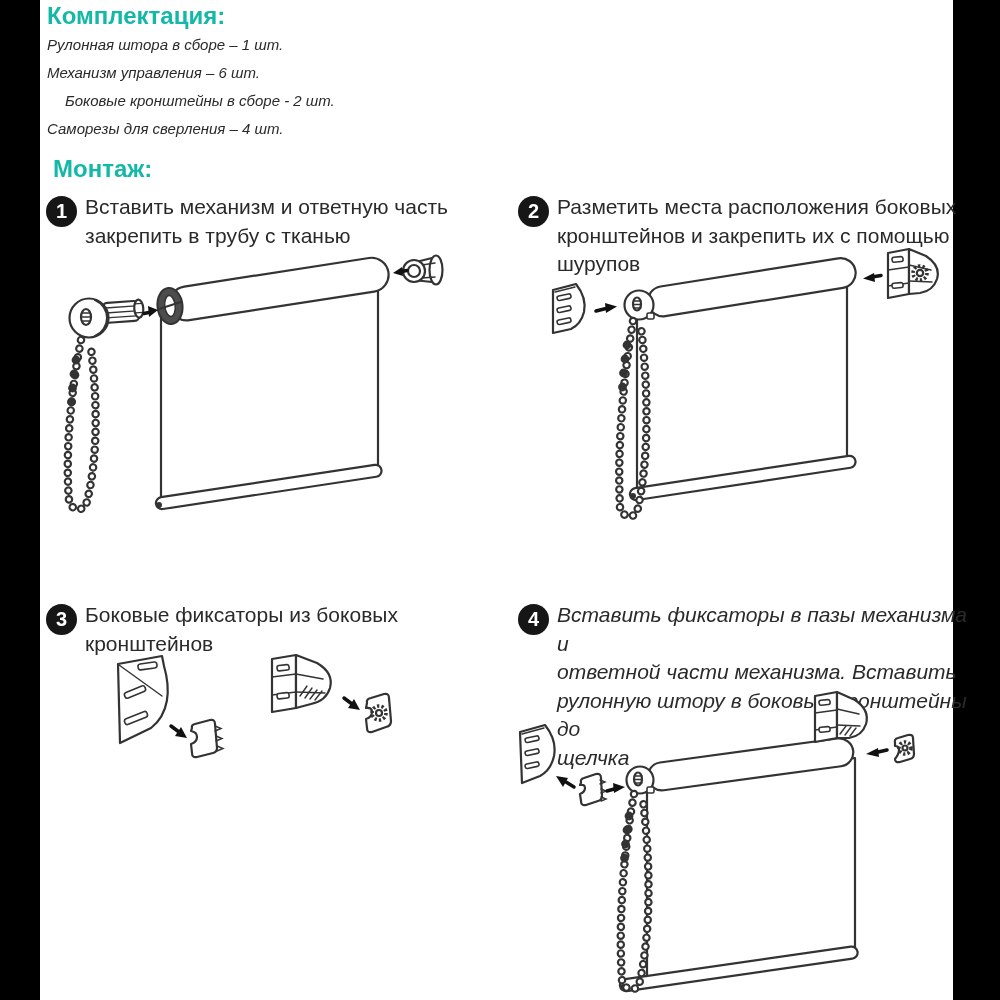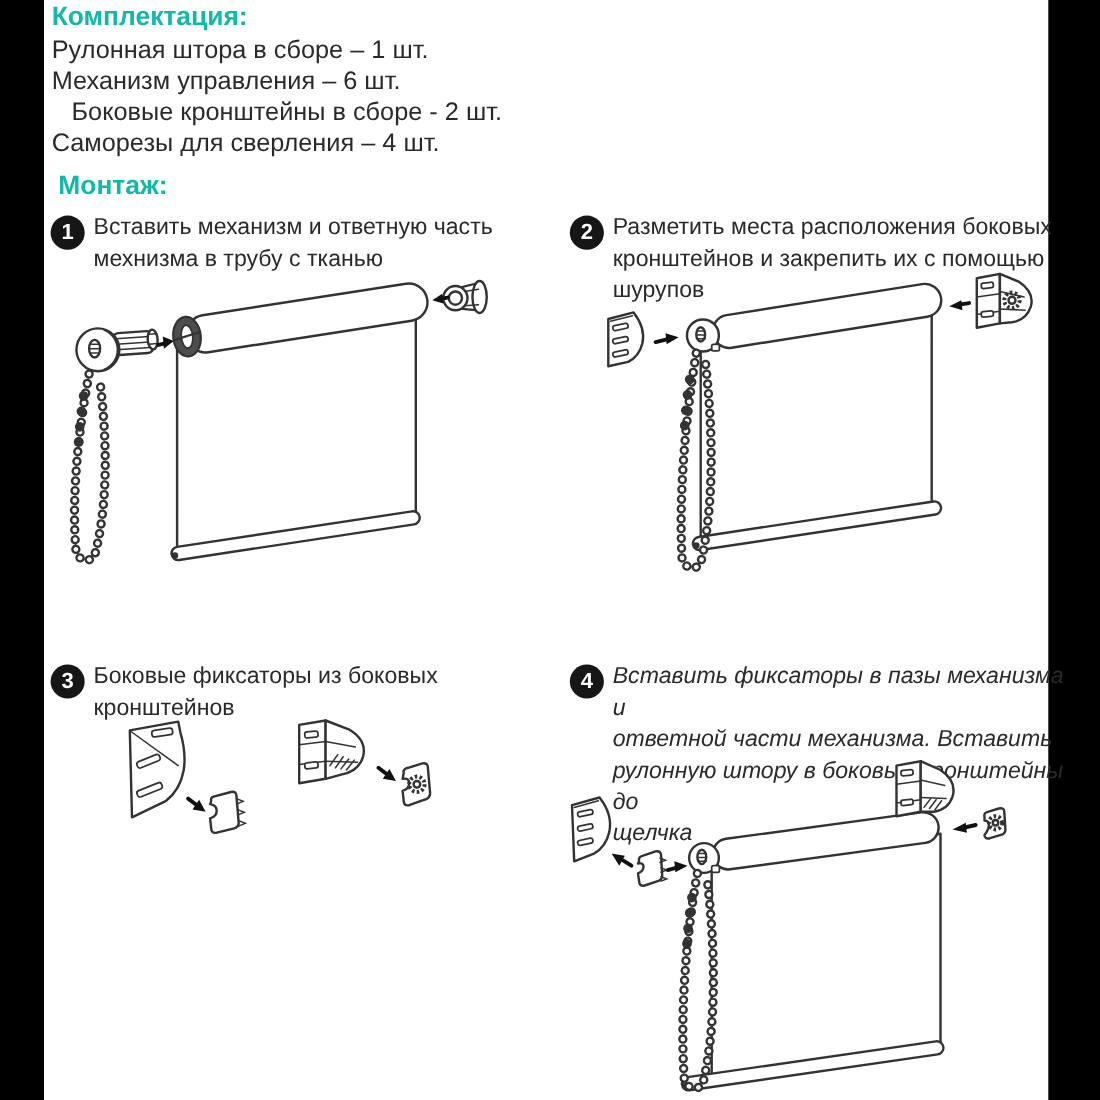--- a/index.html
+++ b/index.html
@@ -1,21 +1,21 @@
 <!DOCTYPE html>
 <html><head>
 <meta charset="utf-8">
 <style>
   html,body{margin:0;padding:0;}
   body{width:1000px;height:1000px;background:#000;position:relative;overflow:hidden;
        font-family:"Liberation Sans","DejaVu Sans",sans-serif;}
   .canvas{position:absolute;left:40px;top:0;width:913px;height:1000px;background:#fff;}
   .abs{position:absolute;}
   .title{font-size:24px;font-weight:bold;color:#14b8a6;}
-  .body-text{font-size:23px;color:#2a2a2a;line-height:28.5px;}
+  .body-text{font-size:15px;color:#2a2a2a;line-height:28.5px;font-style:italic;}
   .step-text{font-size:21px;color:#2a2a2a;line-height:28.5px;white-space:pre-line;}
   .badge{width:31px;height:31px;border-radius:50%;background:#161616;color:#fff;
          font-size:20px;font-weight:bold;text-align:center;line-height:31px;}
   svg{display:block;}
   .fw{fill:#fff;stroke:#333;stroke-width:2.2;stroke-linejoin:round;}
   .ln{fill:none;stroke:#333;stroke-width:2;stroke-linejoin:round;stroke-linecap:round;}
   .thin{fill:none;stroke:#333;stroke-width:1.4;stroke-linecap:round;}
   .chain-d{fill:none;stroke:#333;stroke-width:8.5;stroke-dasharray:0.1 8.8;stroke-linecap:round;}
   .chain-w{fill:none;stroke:#fff;stroke-width:4.2;stroke-dasharray:0.1 8.8;stroke-linecap:round;}
   .arrow{stroke:#111;stroke-width:3.5;stroke-linecap:round;}
@@ -31,21 +31,21 @@
 <div class="abs title" style="left:47px;top:2px;">Комплектация:</div>
 <div class="abs body-text" style="left:47px;top:31px;">Рулонная штора в сборе – 1 шт.</div>
 <div class="abs body-text" style="left:47px;top:59px;">Механизм управления – 6 шт.</div>
 <div class="abs body-text" style="left:37px;top:87px;margin-left:28px;">Боковые кронштейны в сборе - 2 шт.</div>
 <div class="abs body-text" style="left:47px;top:115px;">Саморезы для сверления – 4 шт.</div>
 
 <div class="abs title" style="left:53px;top:155px;">Монтаж:</div>
 
 <div class="abs badge" style="left:46px;top:196px;">1</div>
 <div class="abs step-text" style="left:85px;top:193px;width:395px;">Вставить механизм и ответную часть
-мехнизма в трубу с тканью</div>
+закрепить в трубу с тканью</div>
 
 <div class="abs badge" style="left:518px;top:196px;">2</div>
 <div class="abs step-text" style="left:557px;top:193px;width:420px;">Разметить места расположения боковых
 кронштейнов и закрепить их с помощью
 шурупов</div>
 
 <div class="abs badge" style="left:46px;top:604px;">3</div>
 <div class="abs step-text" style="left:85px;top:601px;width:395px;">Боковые фиксаторы из боковых
 кронштейнов</div>
 

